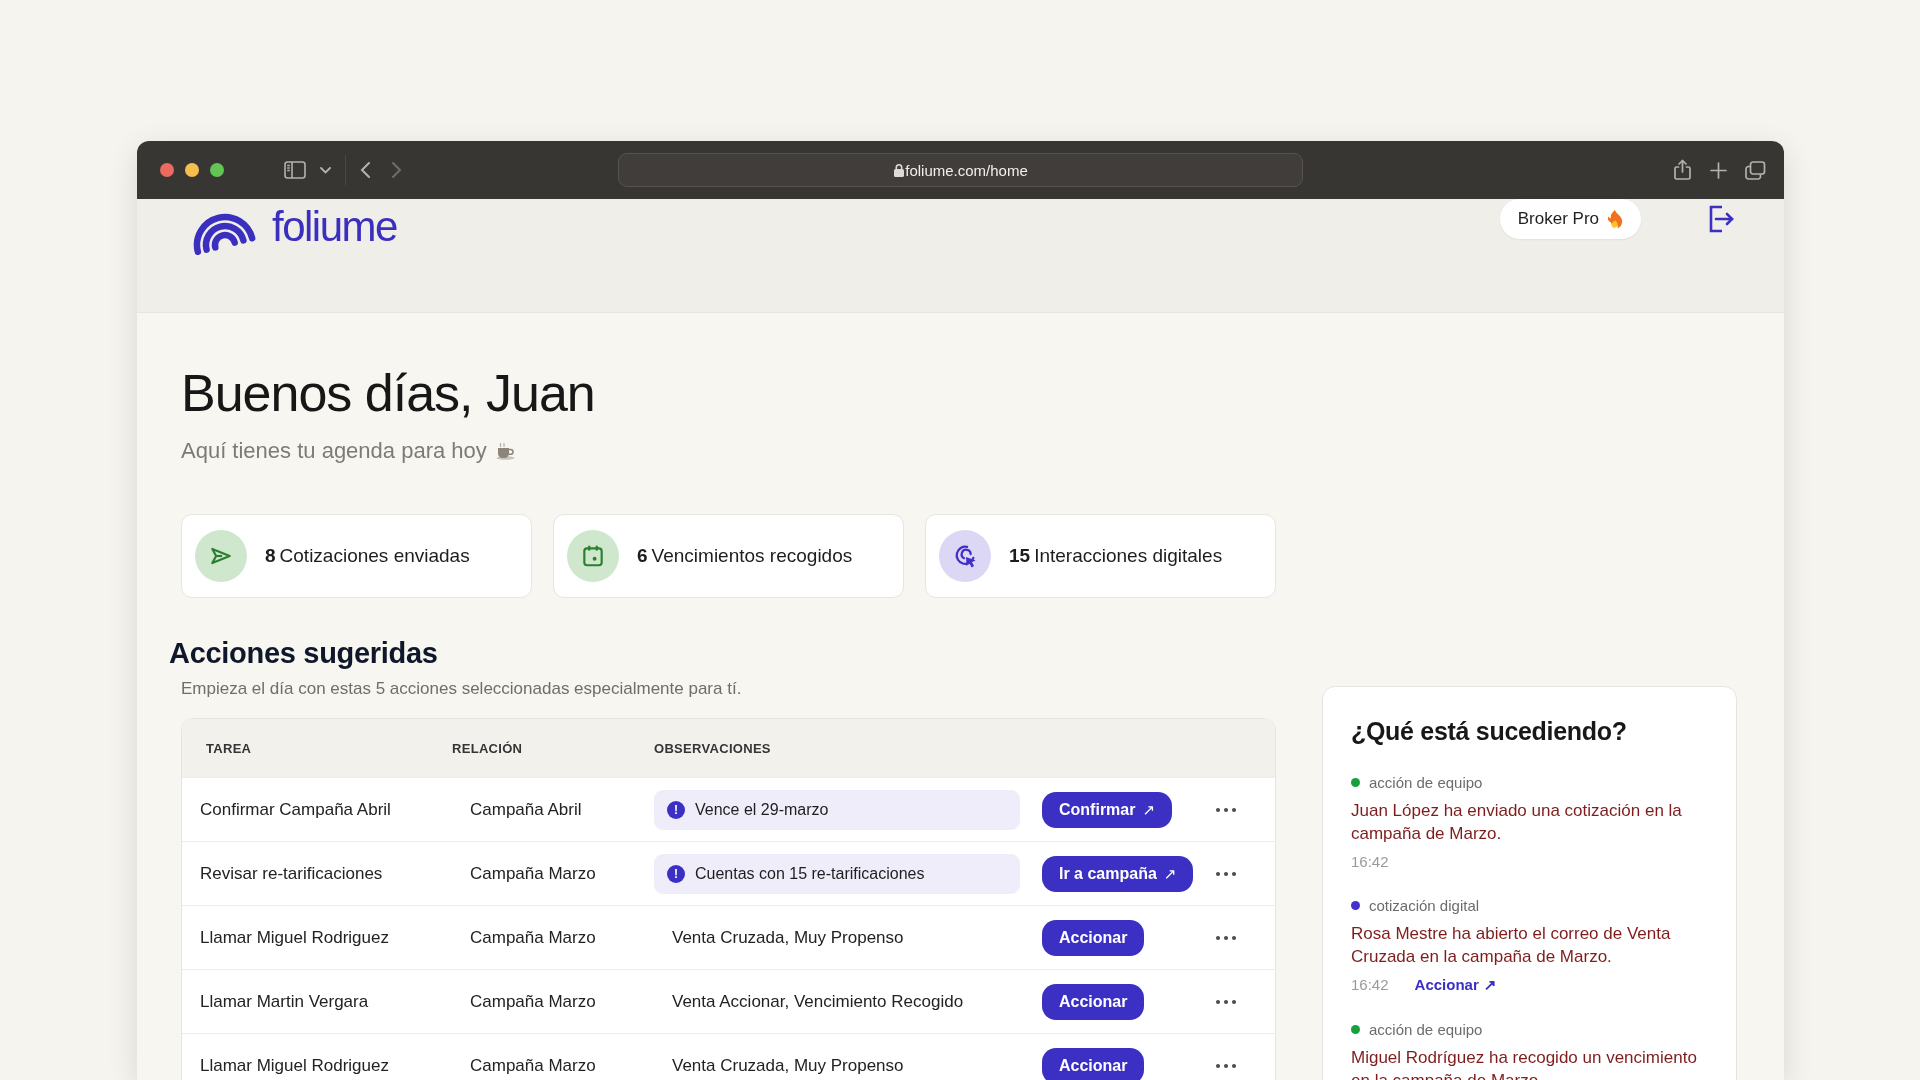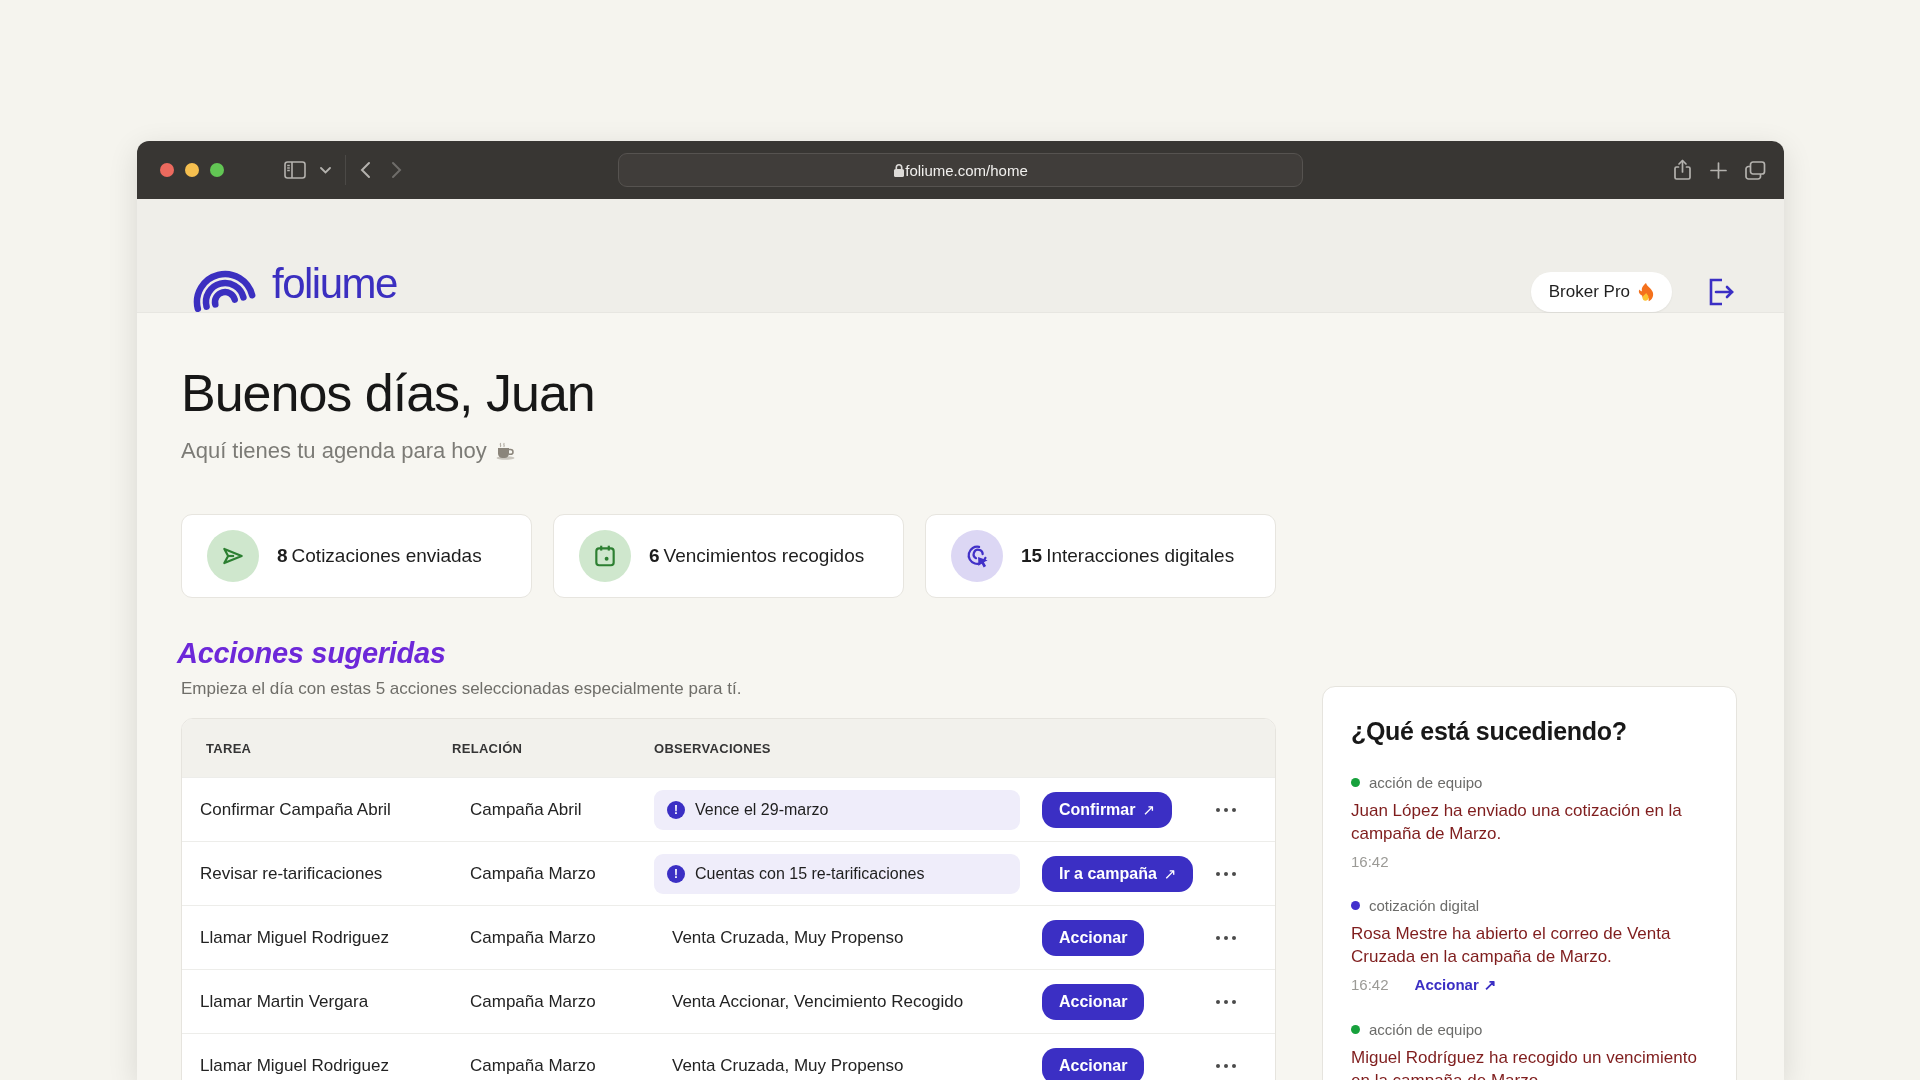--- a/index.html
+++ b/index.html
@@ -24,45 +24,45 @@
   .nav-back { margin-left:14px; }
   .nav-fwd { margin-left:20px; color:#6f6d6a; }
   .urlbar { position:absolute; left:481px; top:12px; width:685px; height:34px;
             background:#403d3a; border:1px solid #565350; border-radius:9px;
             display:flex; align-items:center; justify-content:center; 
             color:#f1f0ee; font-size:15px; }
   .chrome-right { position:absolute; right:18px; top:0; height:58px; display:flex; align-items:center; gap:18px; }
 
   
   .appheader { position:absolute; left:0; top:58px; width:100%; height:114px; background:#efeee9;
-               display:flex; align-items:flex-end; border-bottom:1px solid #e7e6e1; }
+               display:flex; align-items:flex-start; border-bottom:1px solid #e7e6e1; }
   .brand { display:flex; align-items:center; gap:14px; margin-left:55px; }
   .brand-text { font-size:42px; font-weight:500; color:#3b2fc0; letter-spacing:-1.5px; }
-  .header-right { position:absolute; right:47px; display:flex; align-items:center; gap:33px; }
+  .header-right { position:absolute; right:47px; display:flex; align-items:center; gap:64px; }
   .badge { background:#ffffff; border-radius:999px; height:40px; padding:0 18px;
            display:flex; align-items:center; gap:8px; font-size:17px; color:#1f1f1f;
            box-shadow:0 1px 2px rgba(0,0,0,.06); }
 
   
   .main { position:absolute; left:0; top:172px; width:100%; height:767px; background:#f7f6f1; }
   .h1 { position:absolute; left:44px; top:50px; font-size:52px; font-weight:500; color:#171717; letter-spacing:-1px; }
   .sub { position:absolute; left:44px; top:125px; font-size:22px; color:#7c7b76; display:flex; align-items:center; gap:8px; }
 
   
   .stats { position:absolute; left:44px; top:201px; width:1095px; display:flex; gap:21px; }
   .stat-card { width:351px; height:84px; background:#ffffff; border:1px solid #e7e5df; border-radius:11px;
-               display:flex; align-items:center; gap:18px; padding-left:25px; }
+               display:flex; align-items:center; gap:18px; padding-left:13px; }
   .stat-bubble { width:52px; height:52px; border-radius:50%; display:flex; align-items:center; justify-content:center; flex:none; }
   .bubble-green { background:#cfe7cd; }
   .bubble-indigo { background:#dcd7f4; }
   .stat-label { font-size:19px; color:#1d1d1d; }
   .stat-label b { font-weight:700; margin-right:4px; }
 
   
-  .h2 { position:absolute; left:40px; top:324px; font-size:29px; font-weight:600; color:#6d28d9; letter-spacing:-.3px;font-style:italic; }
+  .h2 { position:absolute; left:32px; top:324px; font-size:29px; font-weight:600; color:#0f172a; letter-spacing:-.3px; }
   .h2sub { position:absolute; left:44px; top:366px; font-size:17px; color:#6f6e69; }
 
   .table-card { position:absolute; left:44px; top:405px; width:1095px; height:460px;
                 background:#ffffff; border:1px solid #e6e4de; border-radius:12px; overflow:hidden; }
   .thead { height:58px; background:#f2f1ec; display:flex; align-items:center; }
   .th { font-size:13px; font-weight:700; color:#353535; letter-spacing:.3px; }
   .trow { height:64px; display:flex; align-items:center; border-top:1px solid #ededea; }
   .c-tarea { width:270px; padding-left:24px; }
   .c-rel { width:202px; }
   .c-obs { width:388px; }

